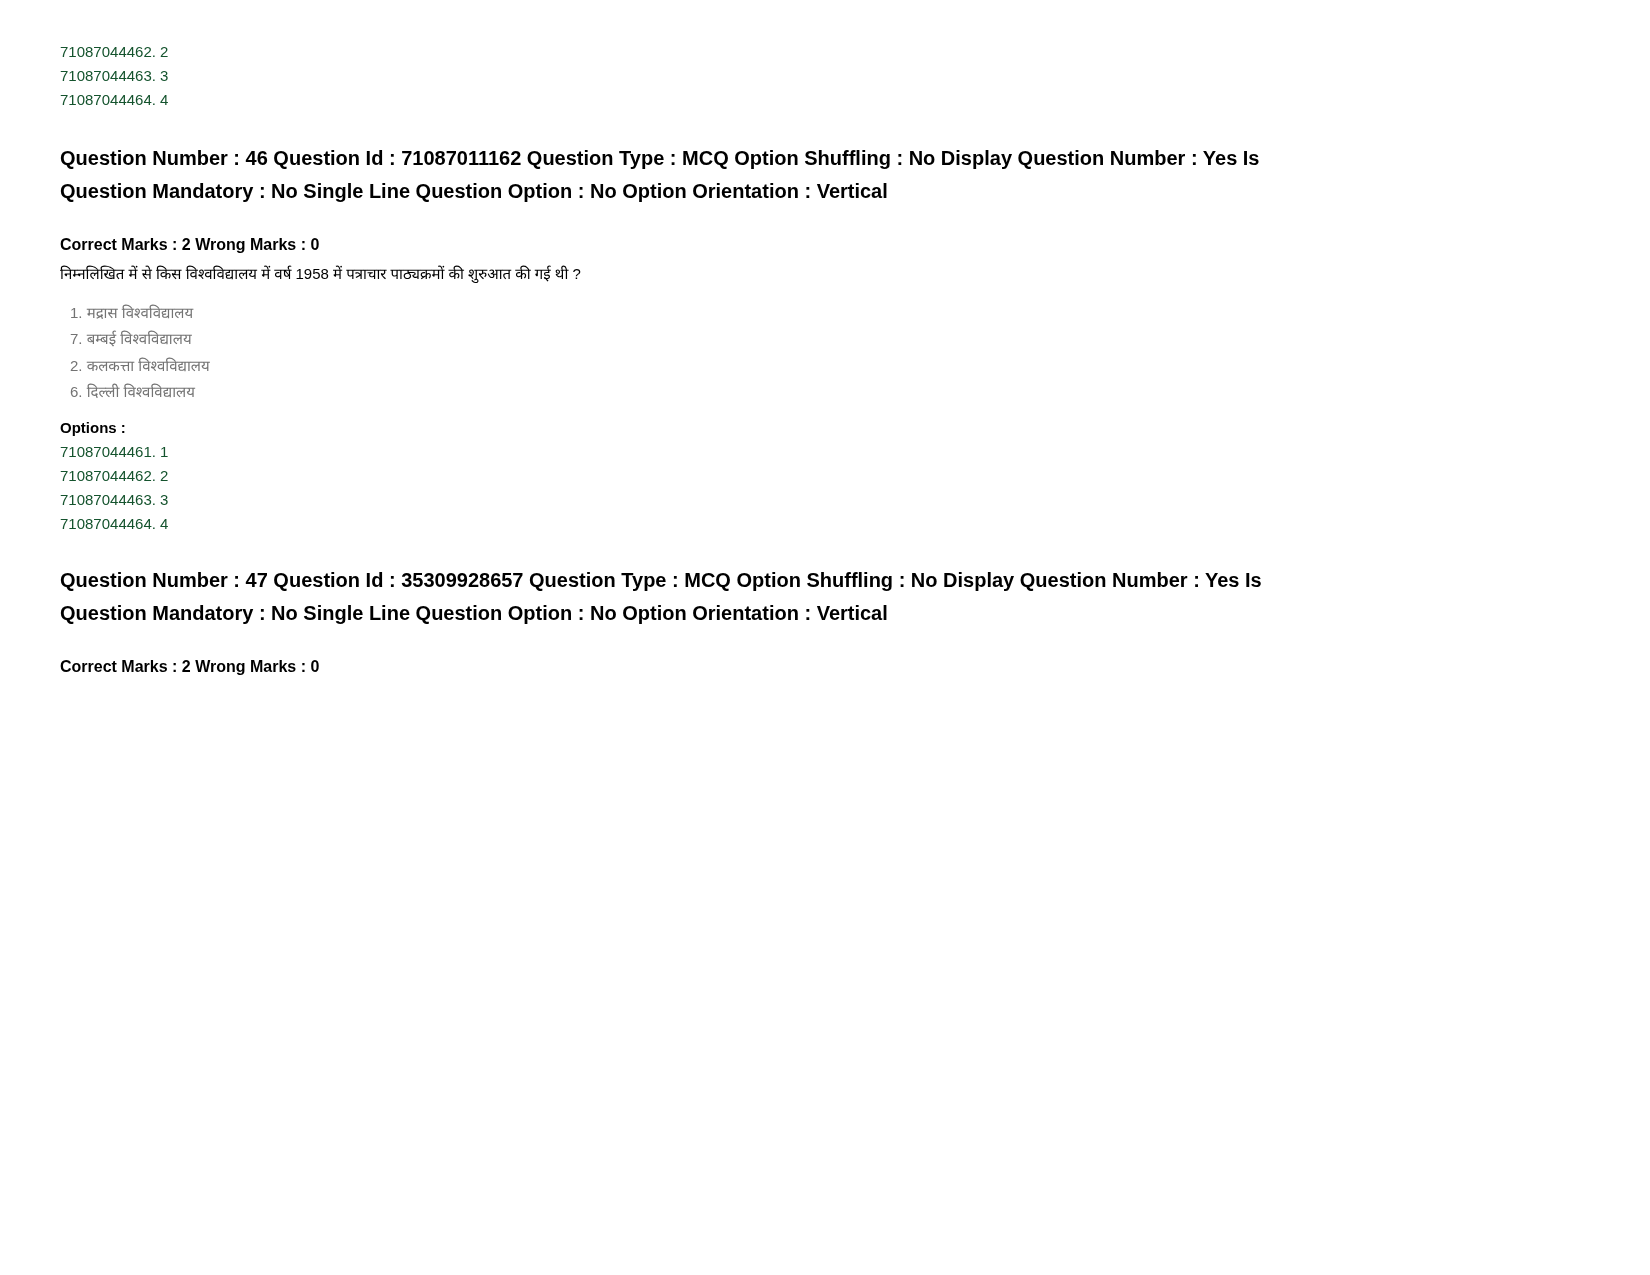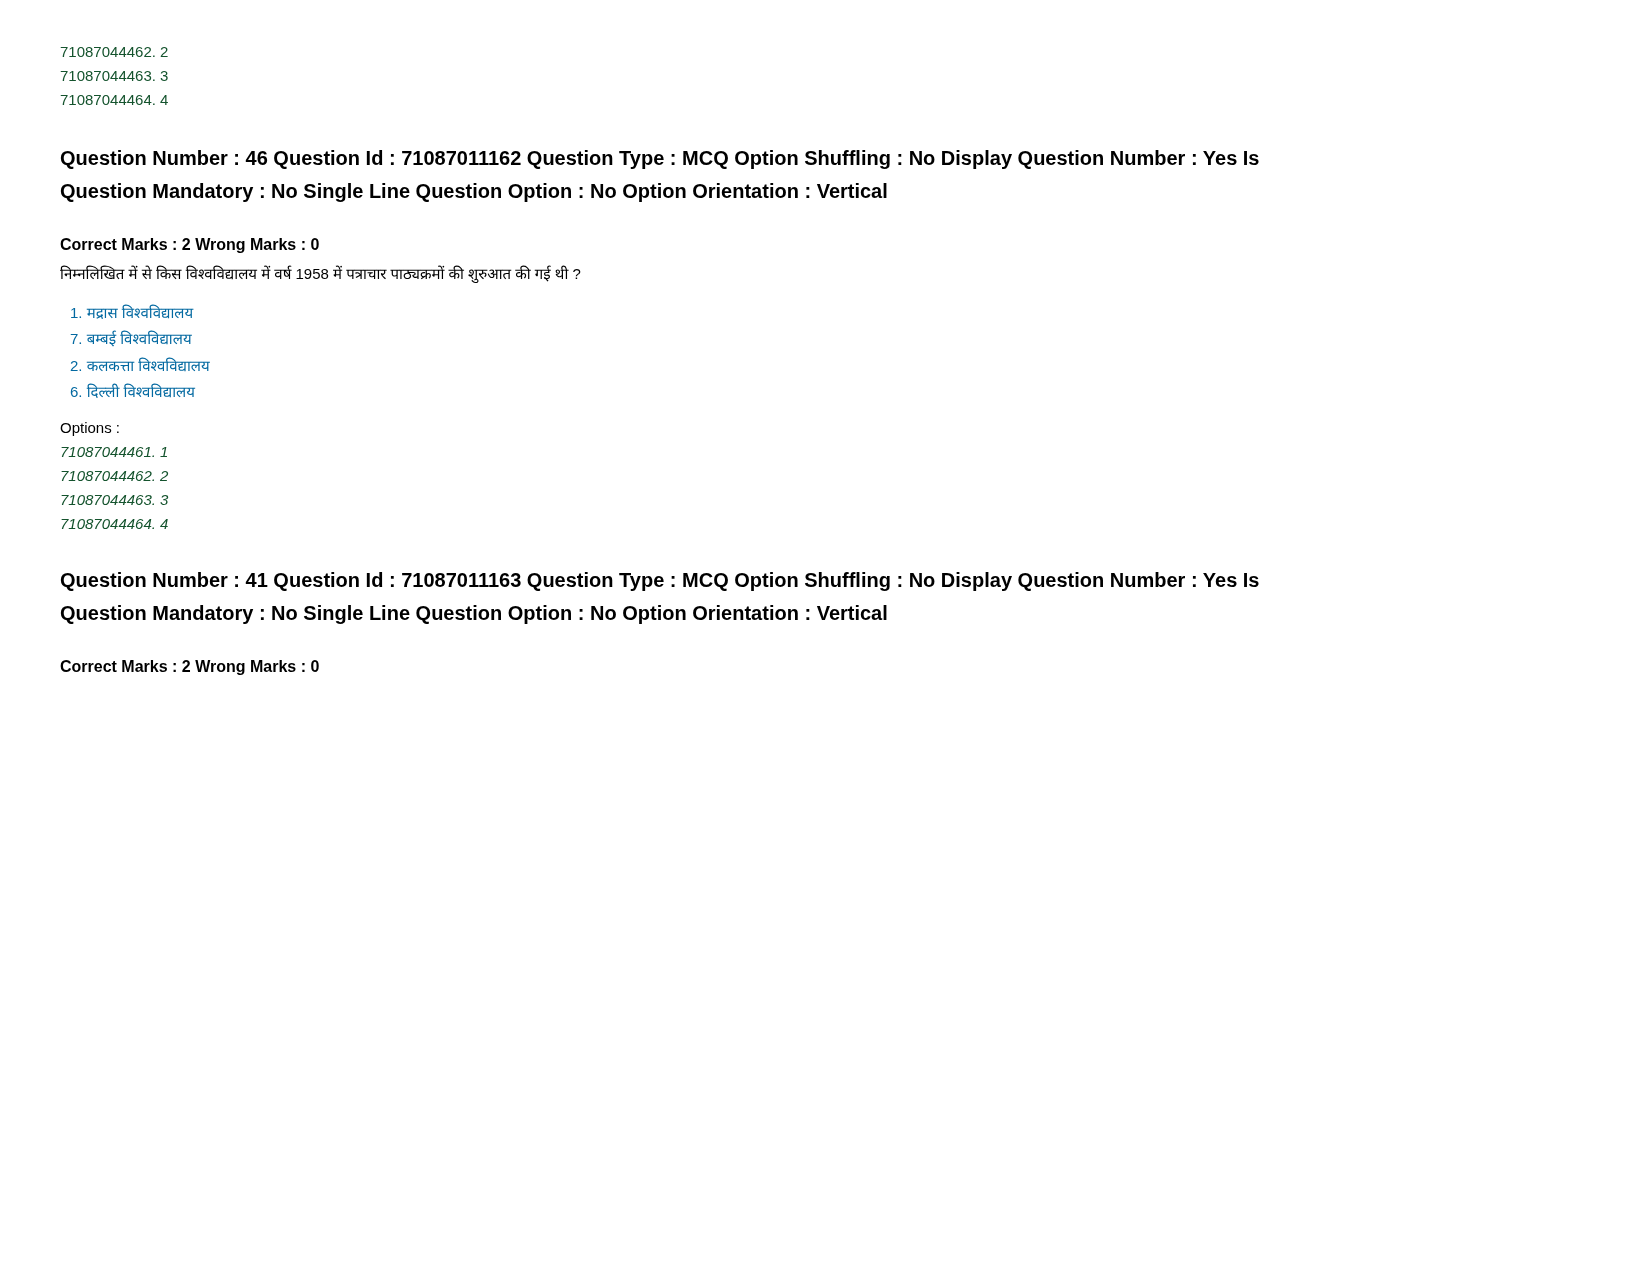--- a/index.html
+++ b/index.html
@@ -45,30 +45,29 @@
       line-height: 1.6;
       font-family: Arial, sans-serif;
     }
     .answer-options {
       margin-left: 10px;
       margin-bottom: 14px;
     }
     .answer-option-line {
       font-size: 15px;
       line-height: 1.75;
-      color: #0369a1;
+      color: #737373;
     }
     .options-label {
-      font-weight: normal;
+      font-weight: bold;
       font-size: 15px;
       margin-bottom: 4px;
     }
     .options-list {
       margin-left: 0;
-      font-style: italic;
     }
   </style>
 </head>
 <body>
 
 <div class="top-options">
   <div class="option-line">71087044462.  2</div>
   <div class="option-line">71087044463.  3</div>
   <div class="option-line">71087044464.  4</div>
 </div>
@@ -90,17 +89,17 @@
   <div class="options-list">
     <div class="option-line">71087044461.  1</div>
     <div class="option-line">71087044462.  2</div>
     <div class="option-line">71087044463.  3</div>
     <div class="option-line">71087044464.  4</div>
   </div>
 </div>
 
 <div class="question-block">
   <div class="question-meta">
-    <span>Question Number : 41  Question Id : 71087011163  Question Type : MCQ  Option Shuffling : No  Display Question Number : Yes Is</span><br>
+    <span>Question Number : 47  Question Id : 35309928657  Question Type : MCQ  Option Shuffling : No  Display Question Number : Yes Is</span><br>
     <span>Question Mandatory : No  Single Line Question Option : No  Option Orientation : Vertical</span>
   </div>
   <div class="correct-marks">Correct Marks : 2  Wrong Marks : 0</div>
 </div>
 
 </body></html>

